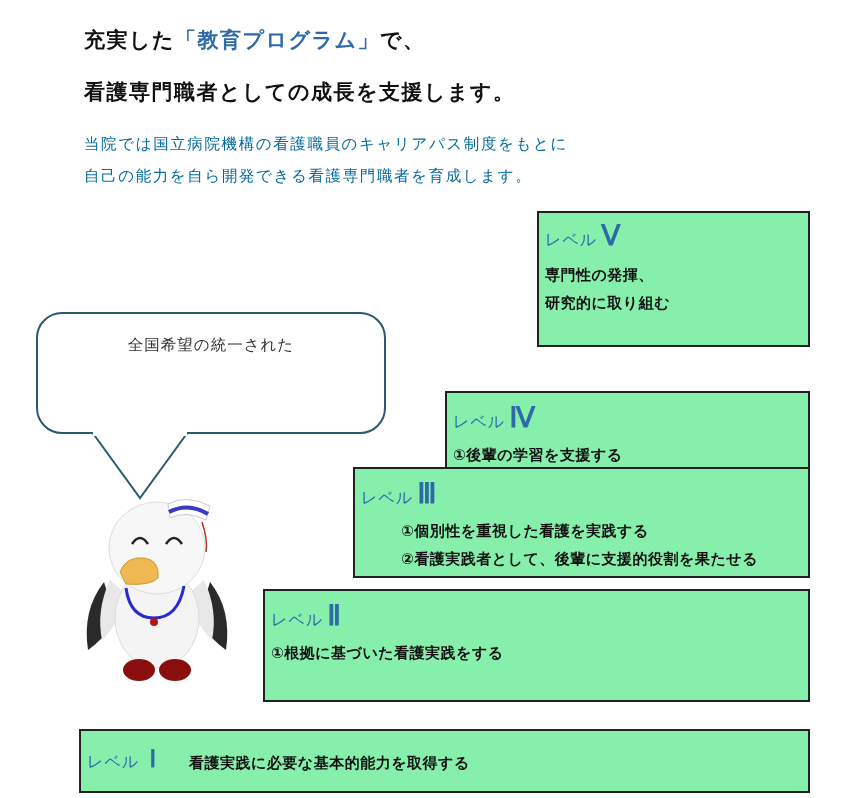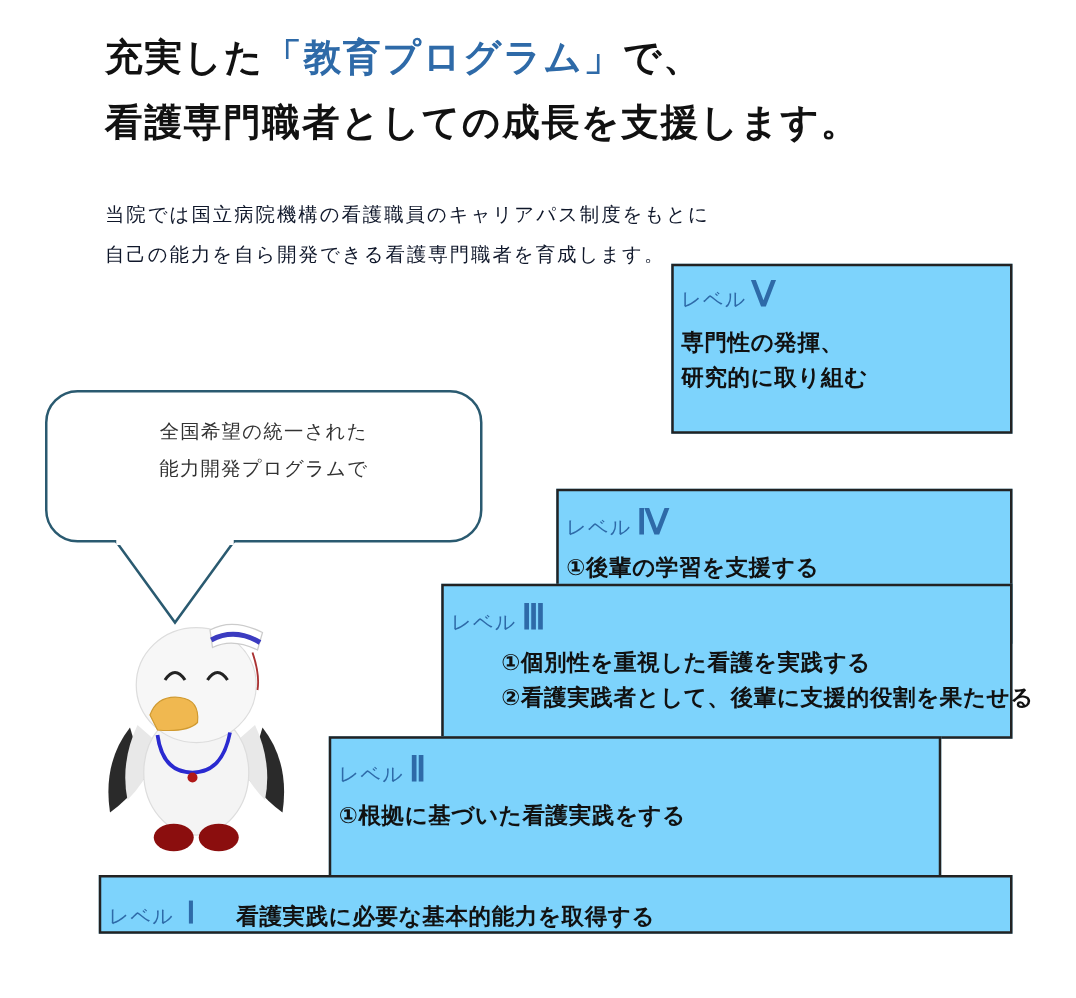--- a/index.html
+++ b/index.html
@@ -1,56 +1,55 @@
 <!DOCTYPE html>
 <html><head>
 <meta charset="utf-8">
 <style>
   html, body { margin: 0; padding: 0; background: #ffffff; }
   body { width: 861px; height: 798px; position: relative; overflow: hidden;
          font-family: "DejaVu Sans", "Liberation Sans", sans-serif; color: #111; }
-  .headline { position: absolute; left: 84px; font-size: 30px; font-weight: bold; letter-spacing: 1.5px; white-space: nowrap; color: #111; }
+  .headline { position: absolute; left: 84px; font-size: 21px; font-weight: bold; letter-spacing: 1.5px; white-space: nowrap; color: #111; }
   .headline .accent { color: #2e6aa8; }
   .h1 { top: 26px; }
   .h2 { top: 78px; }
-  .lead { position: absolute; left: 84px; font-size: 15.5px; color: #0f172a; letter-spacing: 1.6px; white-space: nowrap; margin-top: 28px; }
+  .lead { position: absolute; left: 84px; font-size: 15.5px; color: #0369a1; letter-spacing: 1.6px; white-space: nowrap; }
   .lead1 { top: 134px; }
   .lead2 { top: 166px; }
 
   .bubble { position: absolute; left: 36px; top: 312px; width: 350px; height: 122px;
             border: 2px solid #2a5a70; border-radius: 26px; background: #fff; box-sizing: border-box; padding-left: 48px; }
   .bubble-text { position: absolute; left: 0; right: 0; top: 16px; text-align: center; font-size: 15.5px; color: #333; line-height: 30px; letter-spacing: 1px; }
   .bubble-tail { position: absolute; left: 0; top: 0; }
 
   .mascot { position: absolute; left: 82px; top: 490px; width: 150px; height: 195px; }
 
-  .step { position: absolute; background: #7dd3fc; border: 2px solid #222; box-sizing: border-box; }
+  .step { position: absolute; background: #86efac; border: 2px solid #222; box-sizing: border-box; }
   .lvl-label { position: absolute; color: #2e6aa8; font-weight: bold; white-space: nowrap; }
   .lvl-label .kana { font-size: 16px; font-weight: normal; letter-spacing: 1px; }
   .lvl-label .roman { font-size: 28px; font-weight: bold; font-family: "Liberation Sans", sans-serif; margin-left: 4px; }
-  .desc { position: absolute; font-size: 18px; font-weight: bold; color: #111; line-height: 28px; white-space: nowrap; letter-spacing: 0.5px; }
+  .desc { position: absolute; font-size: 15px; font-weight: bold; color: #111; line-height: 28px; white-space: nowrap; letter-spacing: 0.5px; }
 </style>
 </head>
 <body>
 
 <div class="headline h1">
   <span>充実した</span><span class="accent">「教育プログラム」</span><span>で、</span>
 </div>
 <div class="headline h2">看護専門職者としての成長を支援します。</div>
 
 <div class="lead lead1">当院では国立病院機構の看護職員のキャリアパス制度をもとに</div>
 <div class="lead lead2">自己の能力を自ら開発できる看護専門職者を育成します。</div>
 
 <svg class="bubble-tail" width="861" height="798" style="position:absolute;left:0;top:0;pointer-events:none">
   <polyline points="92,432 140,498 188,432" fill="#ffffff" stroke="#2a5a70" stroke-width="2"></polyline>
 </svg>
 <div class="bubble">
   <div class="bubble-text">
     <div>全国希望の統一された</div>
-    <div>能力開発プログラムで</div>
   </div>
 </div>
 <svg style="position:absolute;left:0;top:0;pointer-events:none" width="861" height="798">
   <rect x="93" y="430" width="94" height="6" fill="#ffffff"></rect>
 </svg>
 
 <svg class="mascot" viewBox="0 0 150 195">
 
   <path d="M22 92 Q0 120 6 160 Q20 150 34 132 Z" fill="#2a2a2a"></path>
   <path d="M28 90 Q14 120 20 150 Q40 130 44 104 Z" fill="#e8e8e8"></path>
@@ -89,39 +88,39 @@
 
 <div class="step" style="left:445px; top:345px; width:365px; height:124px;margin-top:46px;">
   <div class="lvl-label" style="left:6px; top:8px;">
     <span class="kana">レベル</span><span class="roman">Ⅳ</span>
   </div>
   <div class="desc" style="left:6px; top:48px;">
     <div>①後輩の学習を支援する</div>
   </div>
 </div>
 
-<div class="step" style="left:353px; top:467px; width:457px; height:124px;">
+<div class="step" style="left:353px; top:467px; width:457px; height:111px;">
   <div class="lvl-label" style="left:6px; top:8px;">
     <span class="kana">レベル</span><span class="roman">Ⅲ</span>
   </div>
   <div class="desc" style="left:6px; top:48px;margin-left:40px;">
     <div>①個別性を重視した看護を実践する</div>
     <div>②看護実践者として、後輩に支援的役割を果たせる</div>
   </div>
 </div>
 
-<div class="step" style="left:263px; top:589px; width:490px; height:113px;">
+<div class="step" style="left:263px; top:589px; width:547px; height:113px;">
   <div class="lvl-label" style="left:6px; top:8px;">
     <span class="kana">レベル</span><span class="roman">Ⅱ</span>
   </div>
   <div class="desc" style="left:6px; top:48px;">
     <div>①根拠に基づいた看護実践をする</div>
   </div>
 </div>
 
-<div class="step" style="left:79px; top:700px; width:731px; height:47px;">
+<div class="step" style="left:79px; top:729px; width:731px; height:64px;">
   <div class="lvl-label" style="left:6px; top:14px;">
     <span class="kana">レベル</span><span class="roman" style="font-size:24px; margin-left:10px;">Ⅰ</span>
   </div>
   <div class="desc" style="left:108px; top:18px;">
     <div>看護実践に必要な基本的能力を取得する</div>
   </div>
 </div>
 
 </body></html>

